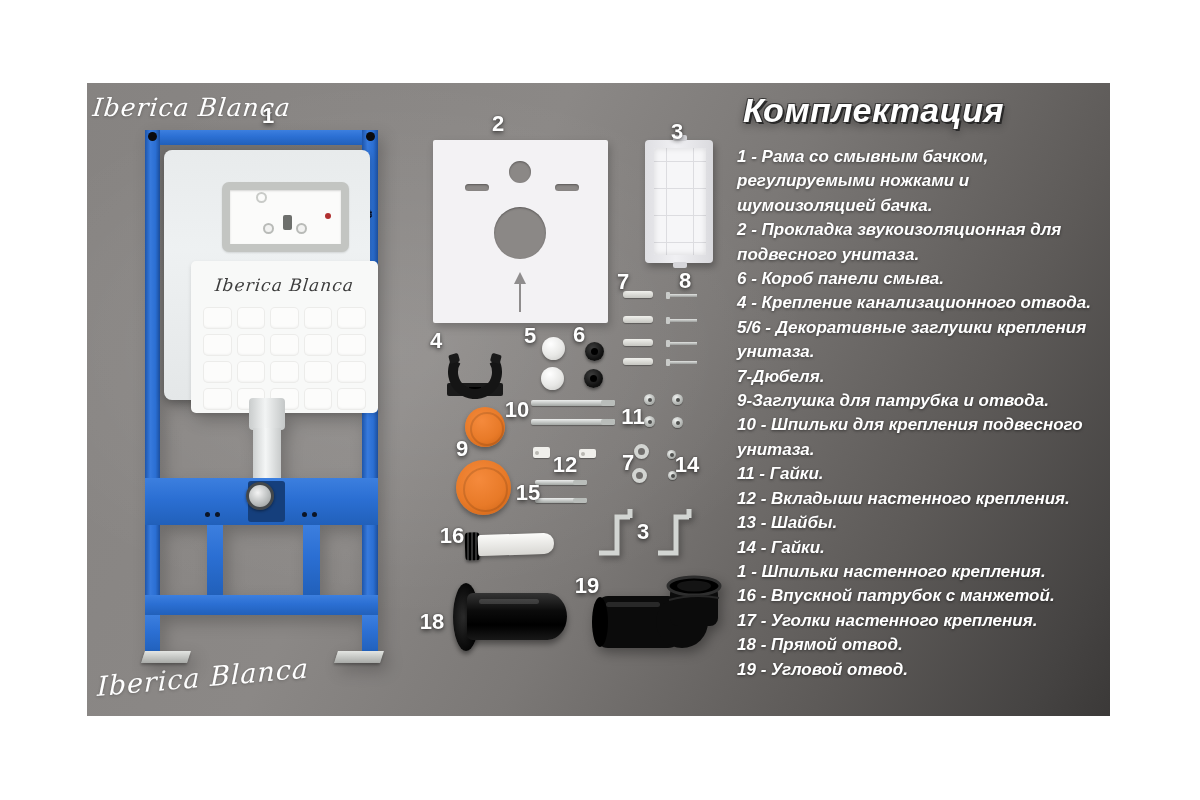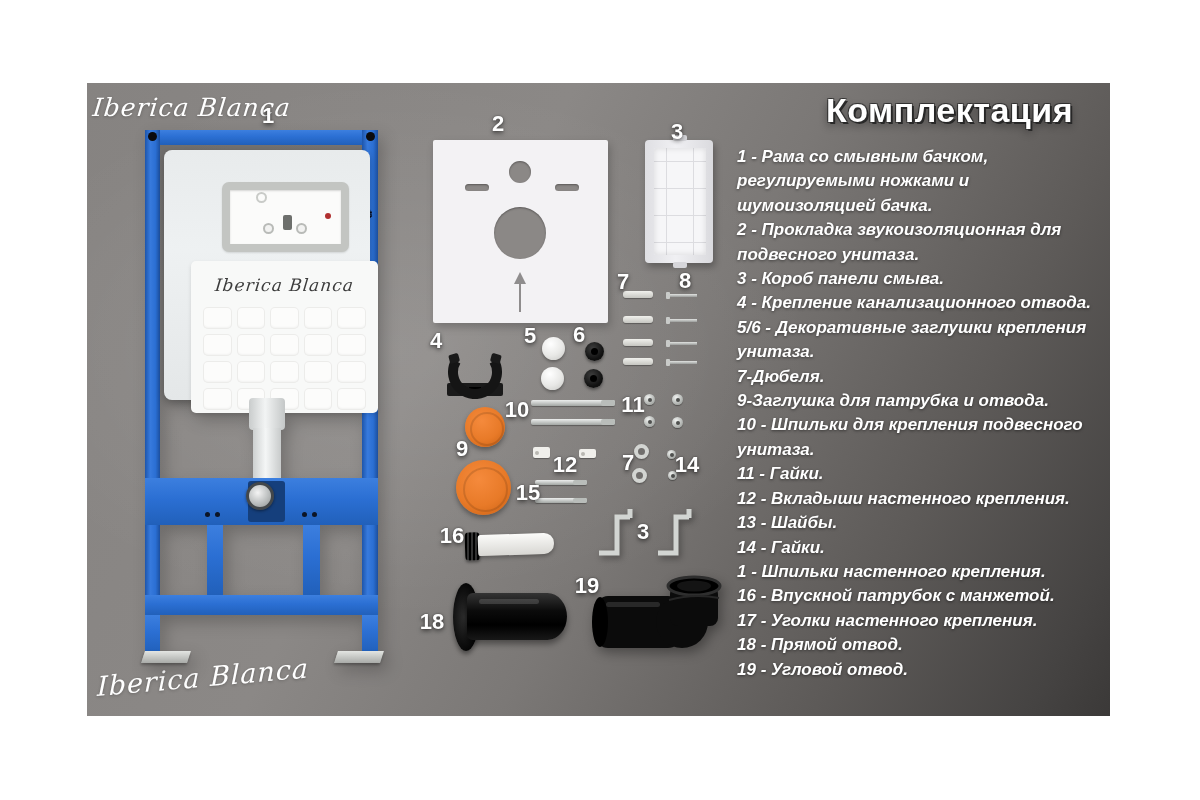--- a/index.html
+++ b/index.html
@@ -9,21 +9,21 @@
     background:
       radial-gradient(700px 450px at 30% 42%, rgba(255,255,255,0.10), rgba(255,255,255,0) 60%),
       linear-gradient(118deg,#868381 0%,#8b8886 36%,#7b7876 55%,#5d5a58 78%,#454342 94%,#3b3938 100%);}
   .photo *{position:absolute;box-sizing:border-box;}
 
   
   .script{font-family:"DejaVu Serif",serif;font-style:italic;color:#fff;letter-spacing:1px;
           text-shadow:0 1px 3px rgba(0,0,0,.25);white-space:nowrap;}
   .logo-top{left:6px;top:10px;font-size:25px;transform:skewX(-6deg);}
   .logo-bottom{left:10px;top:588px;font-size:27px;transform:rotate(-5deg) skewX(-6deg);transform-origin:left bottom;}
-  .title{left:656px;top:8px;width:330px;text-align:right;font-size:34px;font-weight:800;
+  .title{left:656px;top:8px;width:330px;text-align:left;font-size:34px;font-weight:800;font-style:italic;
          color:#fff;letter-spacing:.5px;
          text-shadow:2px 2px 0 rgba(35,35,35,.9),-1px -1px 0 rgba(35,35,35,.55),
                      1px -1px 0 rgba(35,35,35,.55),-1px 1px 0 rgba(35,35,35,.55),0 4px 8px rgba(0,0,0,.45);}
   .list{left:650px;top:62px;width:368px;}
   .list p{position:static;margin:0;font-size:17px;line-height:24.4px;font-weight:bold;font-style:italic;
           color:#fff;text-shadow:0 1px 3px rgba(0,0,0,.5);}
   .co{font-size:22px;font-weight:800;color:#fff;transform:translate(-50%,-50%);
       text-shadow:0 2px 4px rgba(0,0,0,.55),0 0 2px rgba(0,0,0,.4);white-space:nowrap;}
 
   
@@ -106,21 +106,21 @@
 
 <div class="page">
   <div class="photo">
 
     <div class="script logo-top">Iberica Blanca</div>
     <div class="script logo-bottom">Iberica Blanca</div>
     <div class="title">Комплектация</div>
     <div class="list">
       <p>1 - Рама со смывным бачком, регулируемыми ножками и шумоизоляцией бачка.</p>
       <p>2 - Прокладка звукоизоляционная для подвесного унитаза.</p>
-      <p>3 - Короб панели смыва.</p>
+      <p>6 - Короб панели смыва.</p>
       <p>4 - Крепление канализационного отвода.</p>
       <p>5/6 - Декоративные заглушки крепления унитаза.</p>
       <p>7-Дюбеля.</p>
       <p>9-Заглушка для патрубка и отвода.</p>
       <p>10 - Шпильки для крепления подвесного унитаза.</p>
       <p>11 - Гайки.</p>
       <p>12 - Вкладыши настенного крепления.</p>
       <p>13 - Шайбы.</p>
       <p>14 - Гайки.</p>
       <p>1 - Шпильки настенного крепления.</p>
@@ -285,21 +285,21 @@
     <div class="co" style="left:181px;top:33px">1</div>
     <div class="co" style="left:411px;top:41px">2</div>
     <div class="co" style="left:590px;top:49px">3</div>
     <div class="co" style="left:349px;top:258px">4</div>
     <div class="co" style="left:443px;top:253px">5</div>
     <div class="co" style="left:492px;top:252px">6</div>
     <div class="co" style="left:536px;top:199px">7</div>
     <div class="co" style="left:598px;top:198px">8</div>
     <div class="co" style="left:375px;top:366px">9</div>
     <div class="co" style="left:430px;top:327px">10</div>
-    <div class="co" style="left:546px;top:322px">11</div>
+    <div class="co" style="left:546px;top:334px">11</div>
     <div class="co" style="left:478px;top:382px">12</div>
     <div class="co" style="left:541px;top:380px">7</div>
     <div class="co" style="left:600px;top:382px">14</div>
     <div class="co" style="left:441px;top:410px">15</div>
     <div class="co" style="left:365px;top:453px">16</div>
     <div class="co" style="left:556px;top:449px">3</div>
     <div class="co" style="left:345px;top:539px">18</div>
     <div class="co" style="left:500px;top:503px">19</div>
   </div>
 </div>

